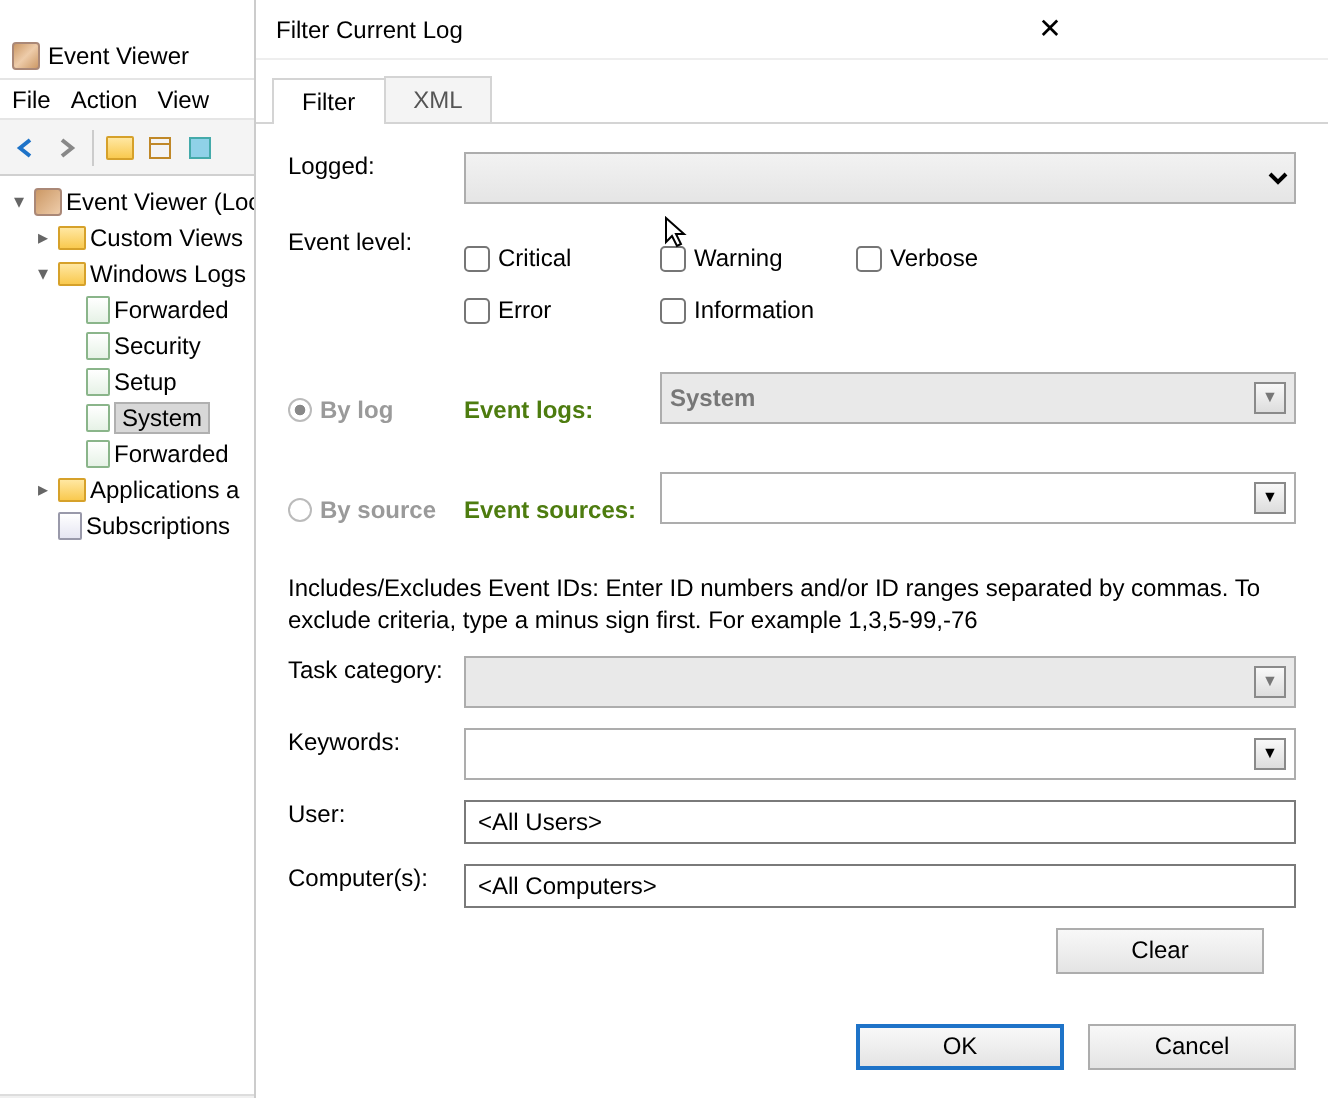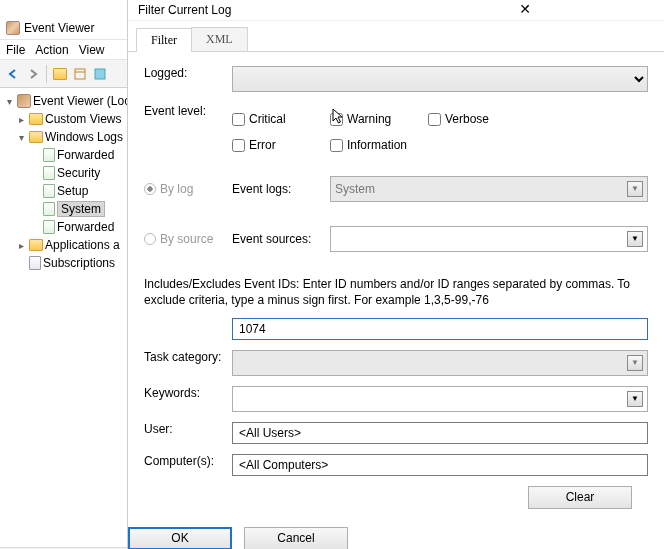--- a/index.html
+++ b/index.html
@@ -21,42 +21,42 @@
   .bg-scroll{ position:absolute; bottom:2px; left:0; right:0; height:16px; border-top:1px solid #ddd; background:#f0f0f0;}
   .bg-scroll .thumb{ float:left; width:20px; height:14px; margin:1px; background:#ccc; border:1px solid #aaa;}
   .bg-scroll .arrow{ float:left; width:14px; height:14px; margin:1px; text-align:center; font-size:9px; color:#555; line-height:14px;}
 
   
   .dlg { position:absolute; left:127px; top:0; width:537px; height:549px; background:#fff; border-left:1px solid #ccc; display:flex; flex-direction:column; }
   .dlg-title { height:30px; display:flex; align-items:center; padding:0 10px; border-bottom:1px solid #eee;}
   .dlg-title span{flex:1;}
   .closebtn{ width:30px; height:20px; text-align:center; font-size:14px; line-height:18px;}
   .tabs { height:26px; display:flex; align-items:flex-end; padding-left:8px; border-bottom:1px solid #d4d4d4; margin-top:6px;}
-  .tab{ padding:4px 14px; border:1px solid #d4d4d4; border-bottom:none; margin-right:-1px; background:#f4f4f4; color:#555;font-family:Liberation Serif, serif;}
+  .tab{ padding:4px 14px; border:1px solid #d4d4d4; border-bottom:none; margin-right:-1px; background:#f4f4f4; color:#555;}
   .tab.active{ background:#fff; color:#000; position:relative; top:1px;}
   .tabbody{ padding:14px 16px 0 16px; flex:1; }
   .row{ display:flex; align-items:flex-start; margin-bottom:10px; }
   .lbl{ width:88px; color:#000; }
   .row .ctrl{ flex:1; }
   select.full, .fakecombo { width:100%; height:22px; border:1px solid #adadad; background:#e9e9e9; padding:12px 4px; }
   select.full { background:linear-gradient(#f2f2f2,#e5e5e5); }
   .checks{ display:flex; flex-wrap:wrap; gap:0; }
   .ck{ display:flex; align-items:flex-end; width:98px; height:22px; gap:4px;}
   .ck input{ width:13px; height:13px; margin:0;}
-  .radio-row{ display:flex; align-items:center; margin:24px 0;}
+  .radio-row{ display:flex; align-items:flex-end; margin:24px 0;font-weight:bold;}
   .radio-row .rlbl{ width:88px; display:flex; align-items:center; gap:4px; color:#9a9a9a;}
   .radio-row .rlbl .r{ width:12px;height:12px;border:1px solid #bbb;border-radius:50%;display:inline-block;}
-  .radio-row .fld-lbl{ width:98px; color:#000000;}
+  .radio-row .fld-lbl{ width:98px; color:#4d7c0f;}
   .fakecombo{ display:flex; align-items:center; justify-content:space-between; color:#777;}
   .fakecombo.enabled{ background:#fff; color:#000;}
   .dbtn{ width:16px; height:16px; border:1px solid #8a8a8a; background:linear-gradient(#f8f8f8,#ddd); text-align:center; font-size:8px; line-height:14px;}
   .helptext{ font-size:12px; margin:8px 0 10px 0; line-height:1.35; }
   input.text{ width:100%; height:22px; border:1px solid #7a7a7a; padding:0 6px; background:#fff; }
   input.text.blue{ border:1px solid #2f6fb2; }
-  .bottom{ padding:10px 16px 14px 0; display:flex; justify-content:flex-start; gap:12px; border-top:0; }
+  .bottom{ padding:10px 16px 14px 0; display:flex; justify-content:flex-end; gap:12px; border-top:0; }
   .btn{ width:104px; height:23px; border:1px solid #adadad; background:linear-gradient(#f8f8f8,#e4e4e4); text-align:center; line-height:21px;}
   .btn.primary{ border:2px solid #1e73c8; line-height:19px;}
   .clear-row{ display:flex; justify-content:flex-end; padding-right:16px; margin-top:4px; margin-bottom:8px;}
   .cursor{ position:absolute; width:14px; height:18px; pointer-events:none;}
 </style>
 </head>
 <body>
 
 <div class="bg-win">
   <div class="bg-title">
@@ -224,24 +224,20 @@
       <div style="flex:1">
           <div class="fakecombo enabled">
             <span></span>
             <span class="dbtn">▼</span>
           </div>
         </div>
     </div>
 
     <div class="helptext">Includes/Excludes Event IDs: Enter ID numbers and/or ID ranges separated by commas. To exclude criteria, type a minus sign first. For example 1,3,5-99,-76</div>
 
-    <div class="row">
-      <div class="lbl"></div>
-      <div class="ctrl"><input class="text blue" value="1074" style=""></div>
-    </div>
 
     <div class="row">
       <div class="lbl">Task category:</div>
       <div class="ctrl">
           <div class="fakecombo">
             <span></span>
             <span class="dbtn">▼</span>
           </div>
         </div>
     </div>

